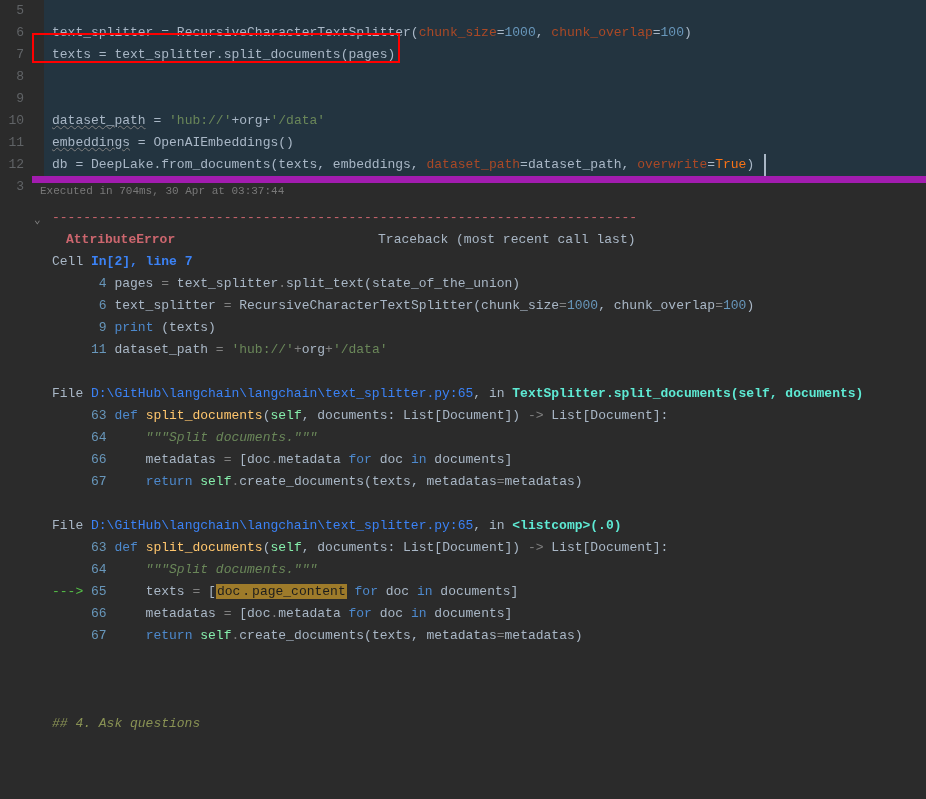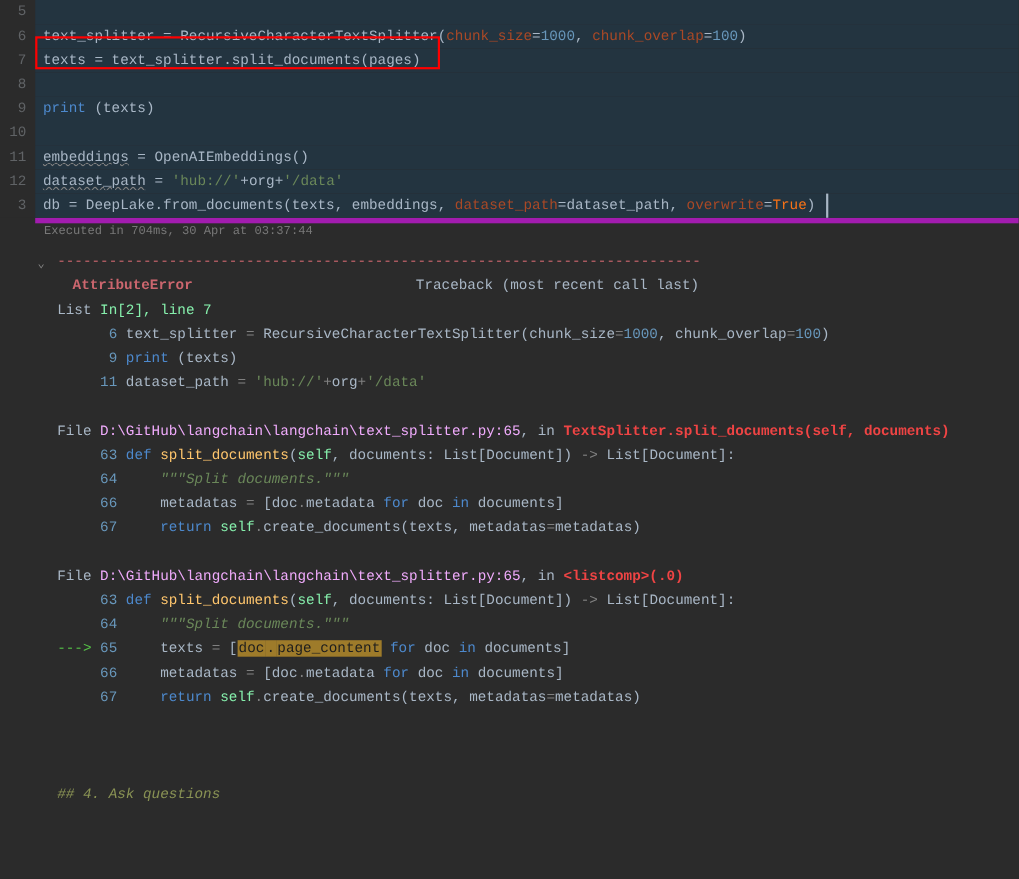--- a/index.html
+++ b/index.html
@@ -16,21 +16,21 @@
 .gutter {
   position: absolute;
   left: 0; top: 0;
   width: 32px;
   background: #2b2b2b;
   text-align: right;
   color: #606366;
   z-index: 2;
 }
 .gutter .ln { height: 22px; line-height: 22px; padding-right: 8px; }
-.code-lines { margin-left: 31px; }
+.code-lines { margin-left: 44px; }
 .code-line {
   height: 22px;
   line-height: 22px;
   padding-left: 8px;
   white-space: pre;
   position: relative;
 }
 .code-line.sel { background: #233440; }
 .caret-box {
   position: absolute;
@@ -47,21 +47,21 @@
   width: 368px;
   height: 30px;
   z-index: 4;
   pointer-events: none;
 }
 .exec-info {
   margin-left: 32px;
   padding: 2px 8px;
   font-size: 11px;
   color: #787878;
-  border-top: 5px solid #a21caf;
+  border-top: 7px solid #a21caf;
 }
 .output {
   margin-left: 32px;
   padding: 8px 8px 8px 20px;
   position: relative;
 }
 .fold-arrow {
   position: absolute;
   left: 2px;
   top: 14px;
@@ -72,27 +72,27 @@
 .tok-id { color: #a9b7c6; }
 .tok-kw { color: #f97316; }
 .tok-kw-blue { color: #4d89cd; }
 .tok-num { color: #6897bb; }
 .tok-str { color: #6a8759; }
 .tok-str-it { color: #6a8759; font-style: italic; }
 .tok-fn { color: #ffc66d; }
 .tok-param { color: #aa4926; }
 .tok-op { color: #a9b7c6; }
 .tok-err { color: #cc666e; font-weight: bold; margin-left: 14px; }
-.tok-path { color: #f0abfc; }
+.tok-path { color: #3b82f6; }
 .tok-ref { color: #6897bb; }
-.tok-teal { color: #ef4444; font-weight: bold; text-align: center; }
+.tok-teal { color: #5eead4; font-weight: bold; text-align: center; }
 .tok-self { color: #86efac; }
 .tok-dim { color: #808080; }
 .tok-arrow { color: #55c148; }
-.tok-prompt { color: #86efac; font-weight: normal; }
+.tok-prompt { color: #3b82f6; font-weight: bold; }
 .tok-sep { color: #cc666e; }
 .tok-md-h { color: #899254; font-style: italic; }
 .tok-wave { text-decoration: underline wavy #808080; text-decoration-thickness: 1px; }
 .hl-yellow { background: #9e7b2a; color: #1d1d1d; padding: 0 1px; }
 </style>
 </head>
 <body>
 
 <div class="editor-area">
   <div class="redbox"></div>
@@ -105,34 +105,34 @@
     <div class="ln">10</div>
     <div class="ln">11</div>
     <div class="ln">12</div>
     <div class="ln">3</div>
   </div>
   <div class="code-lines">
     <div class="code-line sel">&nbsp;</div>
     <div class="code-line sel"><span class="tok-id">text_splitter </span><span class="tok-op">=</span><span class="tok-id"> RecursiveCharacterTextSplitter(</span><span class="tok-param">chunk_size</span><span class="tok-op">=</span><span class="tok-num">1000</span><span>, </span><span class="tok-param">chunk_overlap</span><span class="tok-op">=</span><span class="tok-num">100</span><span>)</span></div>
     <div class="code-line sel"><span class="tok-id">texts </span><span class="tok-op">=</span><span class="tok-id"> text_splitter.split_documents(pages)</span></div>
     <div class="code-line sel">&nbsp;</div>
-    <div class="code-line sel"><span class="tok-kw-blue">print</span><span class="tok-id"> (texts)</span></div>
     <div class="code-line sel">&nbsp;</div>
+    <div class="code-line sel"><span class="tok-wave">dataset_path</span><span> = </span><span class="tok-str">'hub://'</span><span>+</span><span>org</span><span>+</span><span class="tok-str">'/data'</span></div>
     <div class="code-line sel"><span class="tok-wave">embeddings</span><span> = </span><span>OpenAIEmbeddings()</span></div>
-    <div class="code-line sel"><span class="tok-wave">dataset_path</span><span> = </span><span class="tok-str">'hub://'</span><span>+</span><span>org</span><span>+</span><span class="tok-str">'/data'</span></div>
     <div class="code-line sel"><span class="tok-id">db </span><span class="tok-op">=</span><span> DeepLake.from_documents(texts, embeddings, </span><span class="tok-param">dataset_path</span><span class="tok-op">=</span><span>dataset_path, </span><span class="tok-param">overwrite</span><span class="tok-op">=</span><span class="tok-kw">True</span><span>)</span><span class="caret-box" style="left:720px"></span></div>
   </div>
   <div class="exec-info"><span>Executed in 704ms, 30 Apr at 03:37:44</span></div>
 </div>
 
 <div class="output">
   <span class="fold-arrow">⌄</span>
   <div class="out-line"><span class="tok-sep">---------------------------------------------------------------------------</span></div>
   <div class="out-line"><span class="tok-err">AttributeError</span><span>                          Traceback (most recent call last)</span></div>
-  <div class="out-line"><span>List </span><span class="tok-prompt">In[2], line 7</span></div>
+  <div class="out-line"><span>Cell </span><span class="tok-prompt">In[2], line 7</span></div>
+  <div class="out-line"><span class="tok-ref">      4</span><span> pages </span><span class="tok-dim">=</span><span> text_splitter</span><span class="tok-dim">.</span><span>split_text(state_of_the_union)</span></div>
   <div class="out-line"><span class="tok-ref">      6</span><span> text_splitter </span><span class="tok-dim">=</span><span> RecursiveCharacterTextSplitter(chunk_size</span><span class="tok-dim">=</span><span class="tok-ref">1000</span><span>, chunk_overlap</span><span class="tok-dim">=</span><span class="tok-ref">100</span><span>)</span></div>
   <div class="out-line"><span class="tok-ref">      9</span><span> </span><span class="tok-kw-blue">print</span><span> (texts)</span></div>
   <div class="out-line"><span class="tok-ref">     11</span><span> dataset_path </span><span class="tok-dim">=</span><span> </span><span class="tok-str">'hub://'</span><span class="tok-dim">+</span><span>org</span><span class="tok-dim">+</span><span class="tok-str">'/data'</span></div>
   <div class="out-line">&nbsp;</div>
   <div class="out-line"><span>File </span><span class="tok-path">D:\GitHub\langchain\langchain\text_splitter.py:65</span><span>, in </span><span class="tok-teal">TextSplitter.split_documents</span><span class="tok-teal">(self, documents)</span></div>
   <div class="out-line"><span class="tok-ref">     63</span><span> </span><span class="tok-kw-blue">def</span><span> </span><span class="tok-fn">split_documents</span><span>(</span><span class="tok-self">self</span><span>, documents: List[Document]) </span><span class="tok-dim">-&gt;</span><span> List[Document]:</span></div>
   <div class="out-line"><span class="tok-ref">     64</span><span class="tok-str-it">     """Split documents."""</span></div>
   <div class="out-line"><span class="tok-ref">     66</span><span>     metadatas </span><span class="tok-dim">=</span><span> [doc</span><span class="tok-dim">.</span><span>metadata </span><span class="tok-kw-blue">for</span><span> doc </span><span class="tok-kw-blue">in</span><span> documents]</span></div>
   <div class="out-line"><span class="tok-ref">     67</span><span>     </span><span class="tok-kw-blue">return</span><span> </span><span class="tok-self">self</span><span class="tok-dim">.</span><span>create_documents(texts, metadatas</span><span class="tok-dim">=</span><span>metadatas)</span></div>
   <div class="out-line">&nbsp;</div>

